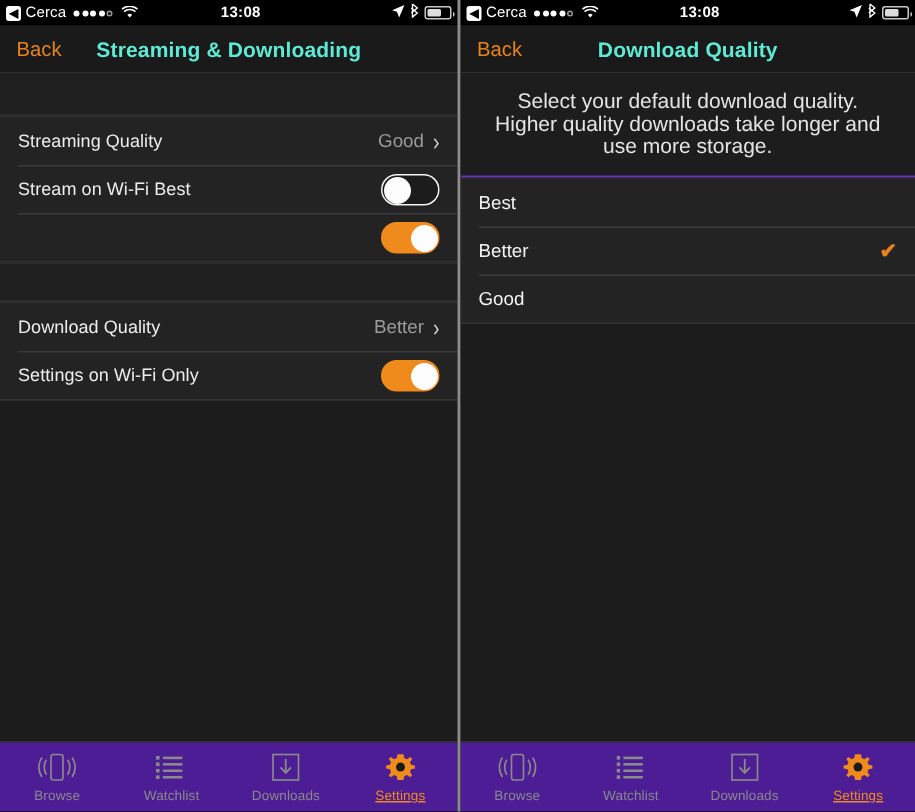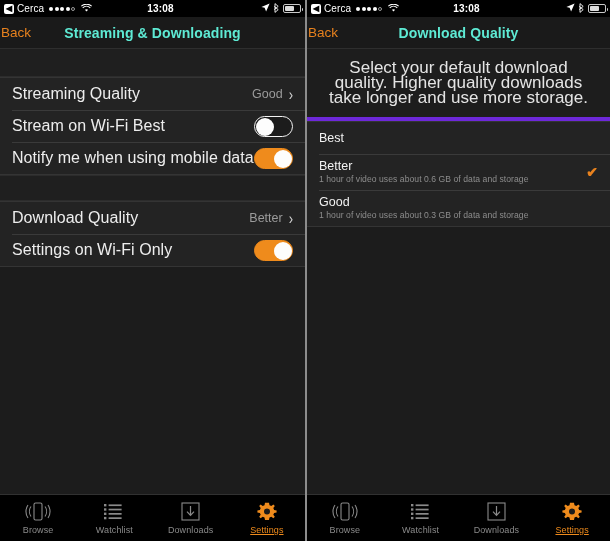--- a/index.html
+++ b/index.html
@@ -140,21 +140,21 @@
     min-height: 31px;
     background: #1a1a1a;
     display: flex;
     align-items: center;
     position: relative;
     border-bottom: 1px solid #2e2e2e;
   }
   .nav-back {
     color: #e8821e;
     font-size: 13.5px;
-    padding-left: 1px;
+    padding-left: 11px;
     z-index: 2;
   }
   .nav-title {
     position: absolute;
     left: 0;
     right: 0;
     text-align: center;
     color: #5eead4;
     font-size: 14px;
     font-weight: bold;
@@ -190,21 +190,21 @@
     content: "";
     position: absolute;
     left: 12px;
     right: 0;
     top: 0;
     height: 1px;
     background: #3a3a3a;
   }
   .row-label {
     color: #ededed;
-    font-size: 16px;
+    font-size: 12px;
     letter-spacing: 0.05px;
   }
   .row-right {
     margin-left: auto;
     display: flex;
     align-items: center;
     gap: 6px;
   }
   .row-value {
     color: #9b9b9b;
@@ -253,25 +253,25 @@
     height: 24px;
     background: #1f1f1f;
     border-bottom: 1px solid #2c2c2c;
     border-top: 1px solid #2c2c2c;
   }
 
   
   .desc {
     padding: 11px 20px 12px 20px;
     color: #e4e4e4;
-    font-size: 17px;
+    font-size: 14px;
     line-height: 15px;
     text-align: center;
     background: #1d1d1d;
-    border-bottom: 4px solid #6d28d9;
+    border-bottom: 1px solid #6d28d9;
   }
   .opt-row {
     min-height: 32px;
     padding: 5px 12px 6px 12px;
     display: flex;
     align-items: center;
     position: relative;
     box-sizing: border-box;
   }
   .opt-row + .opt-row::before {
@@ -305,21 +305,21 @@
     font-weight: bold;
   }
   .opt-check.hidden {
     visibility: hidden;
   }
 
   
   .tabbar {
     height: 46px;
     min-height: 46px;
-    background: #000000;
+    background: #4c1d95;
     border-top: 1px solid #313131;
     display: flex;
     align-items: center;
   }
   .tab {
     flex: 1;
     display: flex;
     flex-direction: column;
     align-items: center;
     justify-content: center;
@@ -403,21 +403,20 @@
         </div>
         <div class="row">
           <div class="row-label">Stream on Wi-Fi Best</div>
           <div class="row-right">
             <div class="toggle off">
                 <span class="knob"></span>
               </div>
           </div>
         </div>
         <div class="row">
-          <div class="row-label">Notify me when using mobile data</div>
           <div class="row-right">
             <div class="toggle on">
                 <span class="knob"></span>
               </div>
           </div>
         </div>
       </div>
 
       <div class="spacer-mid"></div>
 
@@ -543,28 +542,26 @@
       <div class="list-group">
         <div class="opt-row">
           <div class="opt-texts">
             <div class="opt-title">Best</div>
           </div>
           <div class="opt-check hidden">✔</div>
         </div>
         <div class="opt-row">
           <div class="opt-texts">
             <div class="opt-title">Better</div>
-            <div class="opt-sub">1 hour of video uses about 0.6 GB of data and storage</div>
           </div>
           <div class="opt-check">✔</div>
         </div>
         <div class="opt-row">
           <div class="opt-texts">
             <div class="opt-title">Good</div>
-            <div class="opt-sub">1 hour of video uses about 0.3 GB of data and storage</div>
           </div>
           <div class="opt-check hidden">✔</div>
         </div>
       </div>
     </div>
 
     <div class="tabbar">
       <div class="tab">
         <div class="tab-icon">
           <svg width="26" height="19" viewBox="0 0 26 19">

